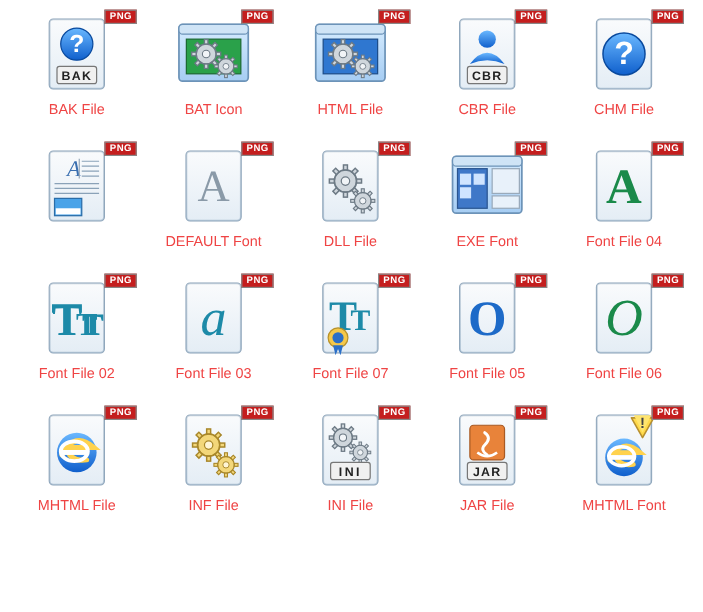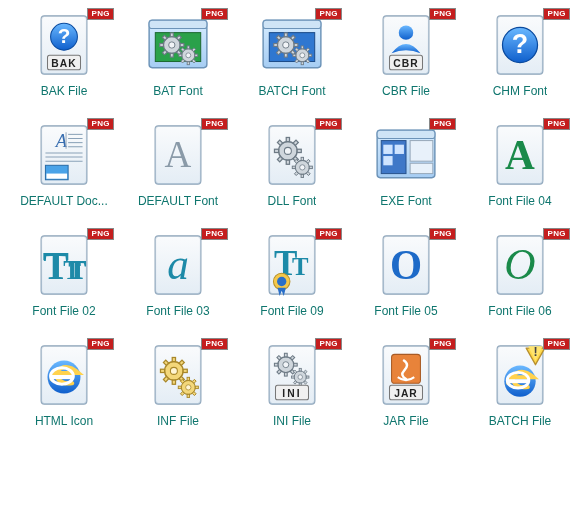--- a/index.html
+++ b/index.html
@@ -39,21 +39,21 @@
   }
   .icon-slot {
     width: 70px;
     height: 70px;
     display: flex;
     align-items: center;
     justify-content: center;
   }
   .label {
     margin-top: 4px;
-    color: #0f766e;
+    color: #ef4444;
     text-align: center;
     max-width: 108px;
     white-space: nowrap;
     overflow: hidden;
     text-overflow: ellipsis;
   }
   svg { display: block; }
 </style>
 </head>
 <body>
@@ -275,75 +275,74 @@
       </div>
       <div class="label">BAK File</div>
     </div>
     <div class="cell">
       <div class="png-badge">PNG</div>
       <div class="icon-slot">
         <svg width="66" height="66">
           <use href="#bat-icon"></use>
         </svg>
       </div>
-      <div class="label">BAT Font</div>
+      <div class="label">BAT Icon</div>
     </div>
     <div class="cell">
       <div class="png-badge">PNG</div>
       <div class="icon-slot">
         <svg width="66" height="66">
           <use href="#batch-icon"></use>
         </svg>
       </div>
-      <div class="label">BATCH Font</div>
+      <div class="label">HTML File</div>
     </div>
     <div class="cell">
       <div class="png-badge">PNG</div>
       <div class="icon-slot">
         <svg width="66" height="66">
           <use href="#cbr-icon"></use>
         </svg>
       </div>
       <div class="label">CBR File</div>
     </div>
     <div class="cell">
       <div class="png-badge">PNG</div>
       <div class="icon-slot">
         <svg width="66" height="66">
           <use href="#chm-icon"></use>
         </svg>
       </div>
-      <div class="label">CHM Font</div>
+      <div class="label">CHM File</div>
     </div>
     <div class="cell">
       <div class="png-badge">PNG</div>
       <div class="icon-slot">
         <svg width="66" height="66">
           <use href="#default-doc-icon"></use>
         </svg>
       </div>
-      <div class="label">DEFAULT Doc...</div>
     </div>
     <div class="cell">
       <div class="png-badge">PNG</div>
       <div class="icon-slot">
         <svg width="66" height="66">
           <use href="#default-icon-icon"></use>
         </svg>
       </div>
       <div class="label">DEFAULT Font</div>
     </div>
     <div class="cell">
       <div class="png-badge">PNG</div>
       <div class="icon-slot">
         <svg width="66" height="66">
           <use href="#dll-icon"></use>
         </svg>
       </div>
-      <div class="label">DLL Font</div>
+      <div class="label">DLL File</div>
     </div>
     <div class="cell">
       <div class="png-badge">PNG</div>
       <div class="icon-slot">
         <svg width="66" height="66">
           <use href="#exe-icon"></use>
         </svg>
       </div>
       <div class="label">EXE Font</div>
     </div>
@@ -374,21 +373,21 @@
       </div>
       <div class="label">Font File 03</div>
     </div>
     <div class="cell">
       <div class="png-badge">PNG</div>
       <div class="icon-slot">
         <svg width="66" height="66">
           <use href="#font04-icon"></use>
         </svg>
       </div>
-      <div class="label">Font File 09</div>
+      <div class="label">Font File 07</div>
     </div>
     <div class="cell">
       <div class="png-badge">PNG</div>
       <div class="icon-slot">
         <svg width="66" height="66">
           <use href="#font05-icon"></use>
         </svg>
       </div>
       <div class="label">Font File 05</div>
     </div>
@@ -401,21 +400,21 @@
       </div>
       <div class="label">Font File 06</div>
     </div>
     <div class="cell">
       <div class="png-badge">PNG</div>
       <div class="icon-slot">
         <svg width="66" height="66">
           <use href="#html-icon"></use>
         </svg>
       </div>
-      <div class="label">HTML Icon</div>
+      <div class="label">MHTML File</div>
     </div>
     <div class="cell">
       <div class="png-badge">PNG</div>
       <div class="icon-slot">
         <svg width="66" height="66">
           <use href="#inf-icon"></use>
         </svg>
       </div>
       <div class="label">INF File</div>
     </div>
@@ -437,15 +436,15 @@
       </div>
       <div class="label">JAR File</div>
     </div>
     <div class="cell">
       <div class="png-badge">PNG</div>
       <div class="icon-slot">
         <svg width="66" height="66">
           <use href="#mhtml-icon"></use>
         </svg>
       </div>
-      <div class="label">BATCH File</div>
+      <div class="label">MHTML Font</div>
     </div>
   </div>
 
 </body></html>

